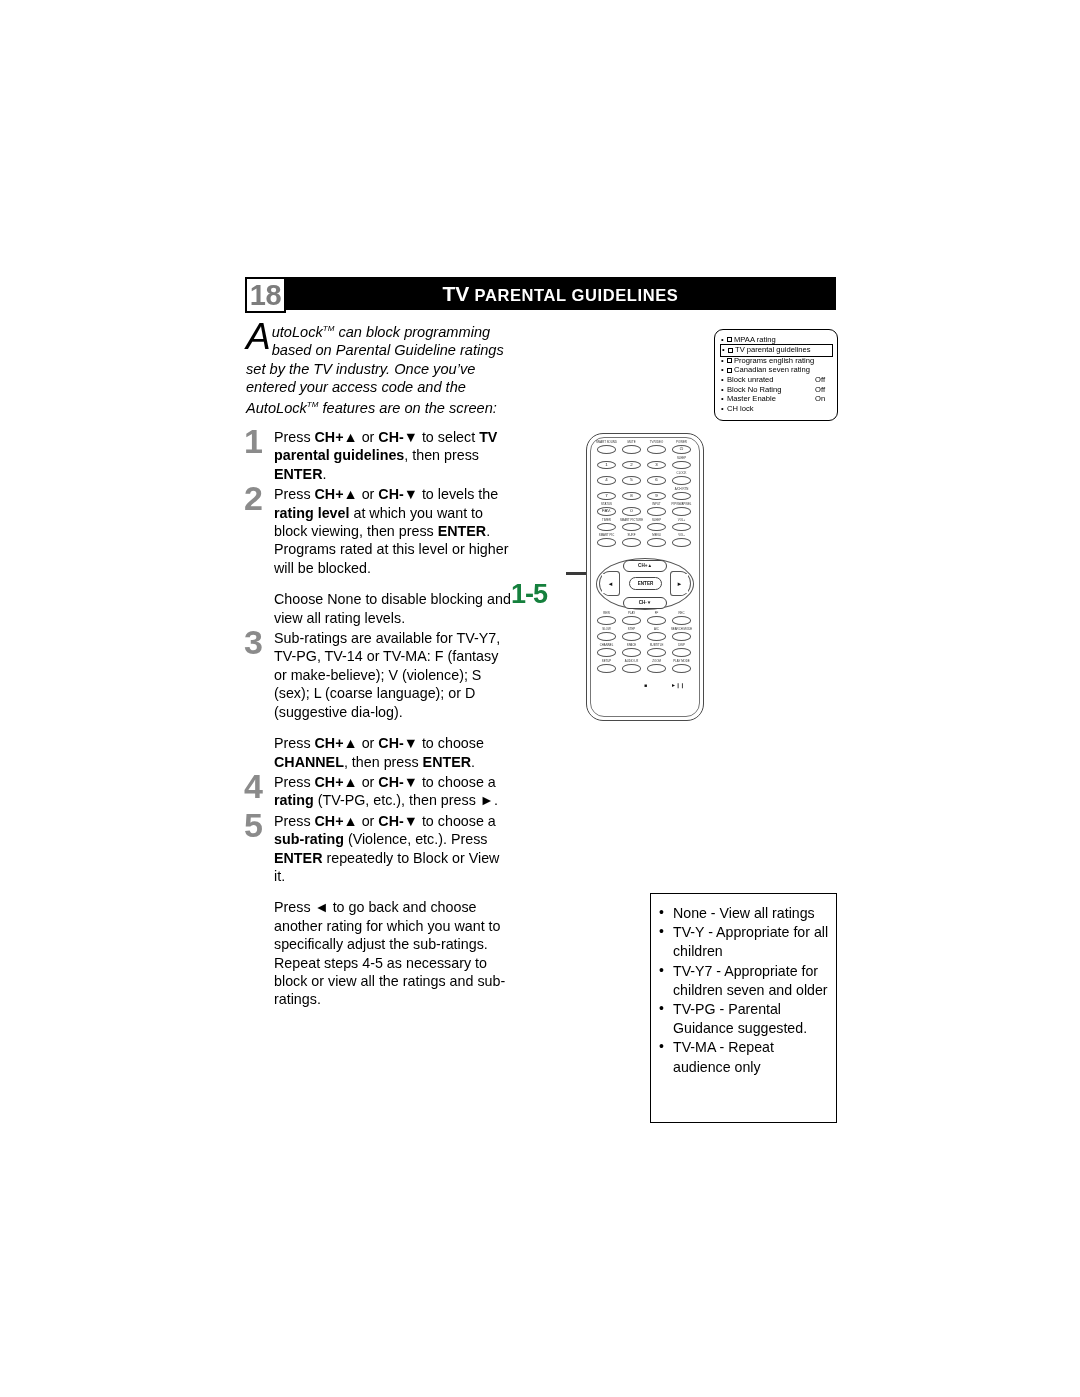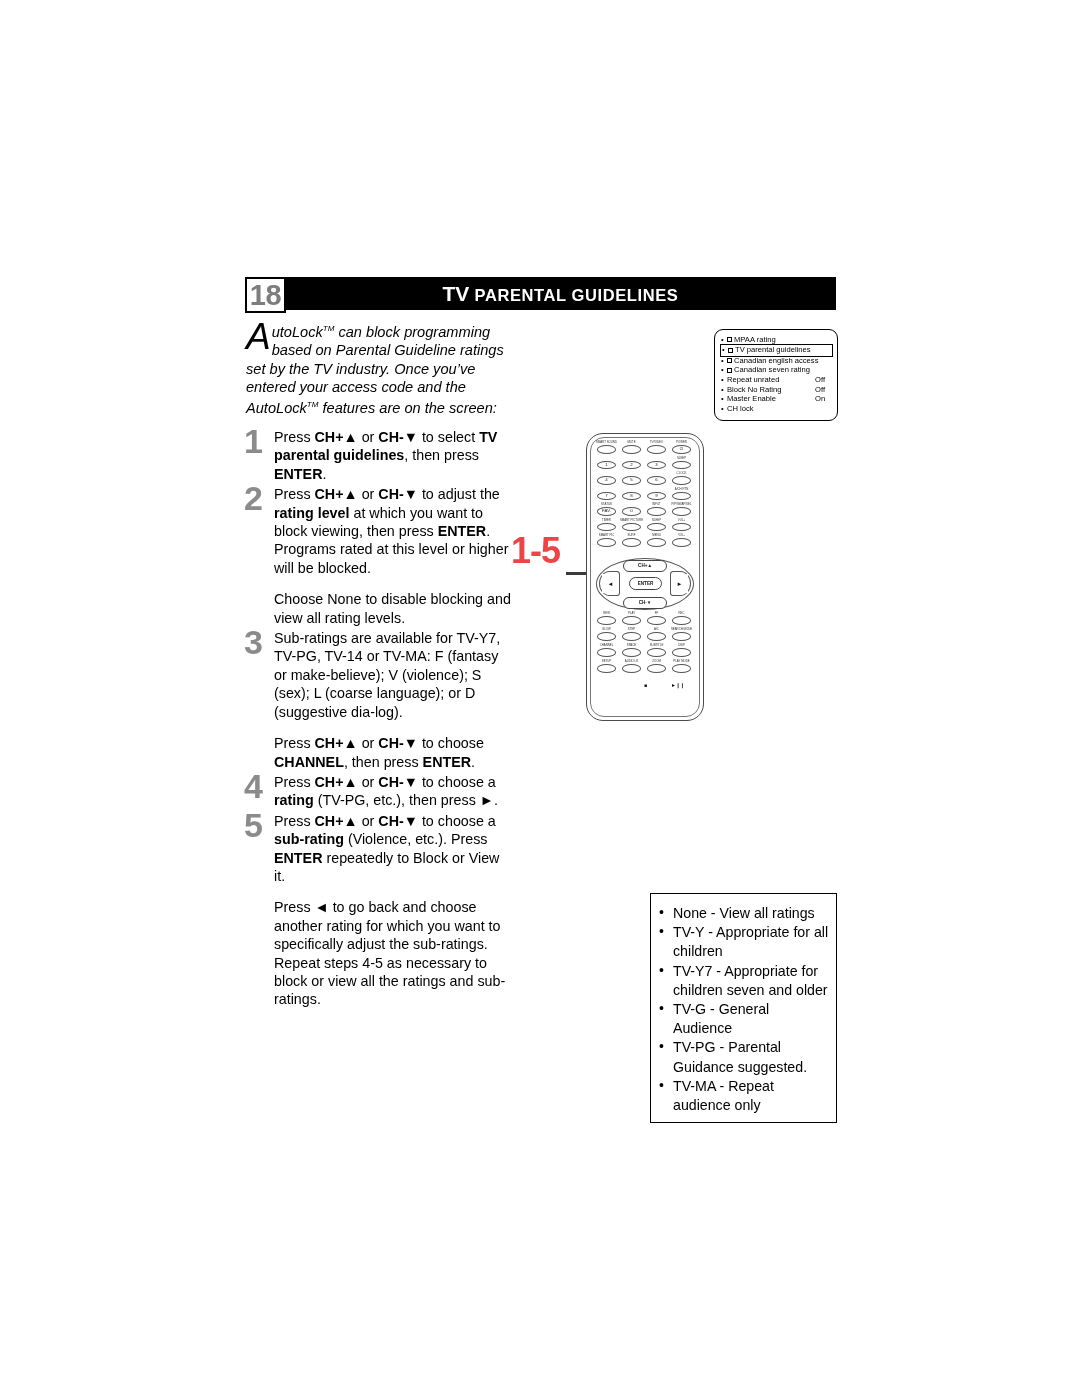--- a/index.html
+++ b/index.html
@@ -284,24 +284,24 @@
     border: 1px solid #555;
     box-sizing: border-box;
   }
   #nav-left-shape { left: 3px; border-radius: 50% 14% 14% 50%; }
   #nav-right-shape { right: 3px; border-radius: 14% 50% 50% 14%; }
 
   
   #callout-label {
     position: absolute;
     left: 511px;
-    top: 530px;
-    font-size: 36px;
+    top: 579px;
+    font-size: 27px;
     font-weight: bold;
-    color: #ef4444;
+    color: #15803d;
     letter-spacing: -1px;
   }
   #callout-line {
     position: absolute;
     left: 566px;
     top: 572px;
     width: 58px;
     height: 2.6px;
     background: #3a3a3a;
   }
@@ -377,30 +377,30 @@
       <span class="osd-label">MPAA rating</span>
     </div>
     <div class="osd-row selected">
       <span class="osd-bullet">•</span>
       <span class="osd-check"></span>
       <span class="osd-label">TV parental guidelines</span>
     </div>
     <div class="osd-row">
       <span class="osd-bullet">•</span>
       <span class="osd-check"></span>
-      <span class="osd-label">Canadian english access</span>
+      <span class="osd-label">Programs english rating</span>
     </div>
     <div class="osd-row">
       <span class="osd-bullet">•</span>
       <span class="osd-check"></span>
       <span class="osd-label">Canadian seven rating</span>
     </div>
     <div class="osd-row">
       <span class="osd-bullet">•</span>
-      <span class="osd-label">Repeat unrated</span>
+      <span class="osd-label">Block unrated</span>
       <span class="osd-value">Off</span>
     </div>
     <div class="osd-row">
       <span class="osd-bullet">•</span>
       <span class="osd-label">Block No Rating</span>
       <span class="osd-value">Off</span>
     </div>
     <div class="osd-row">
       <span class="osd-bullet">•</span>
       <span class="osd-label">Master Enable</span>
@@ -415,21 +415,21 @@
 <div id="steps">
     <div class="step">
       <div class="step-num">1</div>
       <div class="step-body">
         <div class="para"><span>Press </span><b>CH+▲</b><span> or </span><b>CH-▼</b><span> to select </span><b>TV parental guidelines</b><span>, then press </span><b>ENTER</b><span>.</span></div>
       </div>
     </div>
     <div class="step">
       <div class="step-num">2</div>
       <div class="step-body">
-        <div class="para"><span>Press </span><b>CH+▲</b><span> or </span><b>CH-▼</b><span> to adjust the </span><b>rating level</b><span> at which you want to block viewing, then press </span><b>ENTER</b><span>. Programs rated at this level or higher will be blocked.</span></div>
+        <div class="para"><span>Press </span><b>CH+▲</b><span> or </span><b>CH-▼</b><span> to levels the </span><b>rating level</b><span> at which you want to block viewing, then press </span><b>ENTER</b><span>. Programs rated at this level or higher will be blocked.</span></div>
         <div class="para"><span>Choose None to disable blocking and view all rating levels.</span></div>
       </div>
     </div>
     <div class="step">
       <div class="step-num">3</div>
       <div class="step-body">
         <div class="para"><span>Sub-ratings are available for TV-Y7, TV-PG, TV-14 or TV-MA: F (fantasy or make-believe); V (violence); S (sex); L (coarse language); or D (suggestive dia-log).</span></div>
         <div class="para"><span>Press </span><b>CH+▲</b><span> or </span><b>CH-▼</b><span> to choose </span><b>CHANNEL</b><span>, then press </span><b>ENTER</b><span>.</span></div>
       </div>
     </div>
@@ -609,17 +609,16 @@
       <div style="position: absolute; left: 58px; top: 249px; font-size: 5px; color: rgb(17, 17, 17);">■</div>
       <div style="position: absolute; left: 85px; top: 249px; font-size: 5px; color: rgb(17, 17, 17);">►❙❙</div>
     </div>
 </div>
 
 <div id="ratings-box">
   <ul id="ratings-list">
       <li>None - View all ratings</li>
       <li>TV-Y - Appropriate for all children</li>
       <li>TV-Y7 - Appropriate for children seven and older</li>
-      <li>TV-G - General Audience</li>
       <li>TV-PG - Parental Guidance suggested.</li>
       <li>TV-MA - Repeat audience only</li>
     </ul>
 </div>
 
 </body></html>

